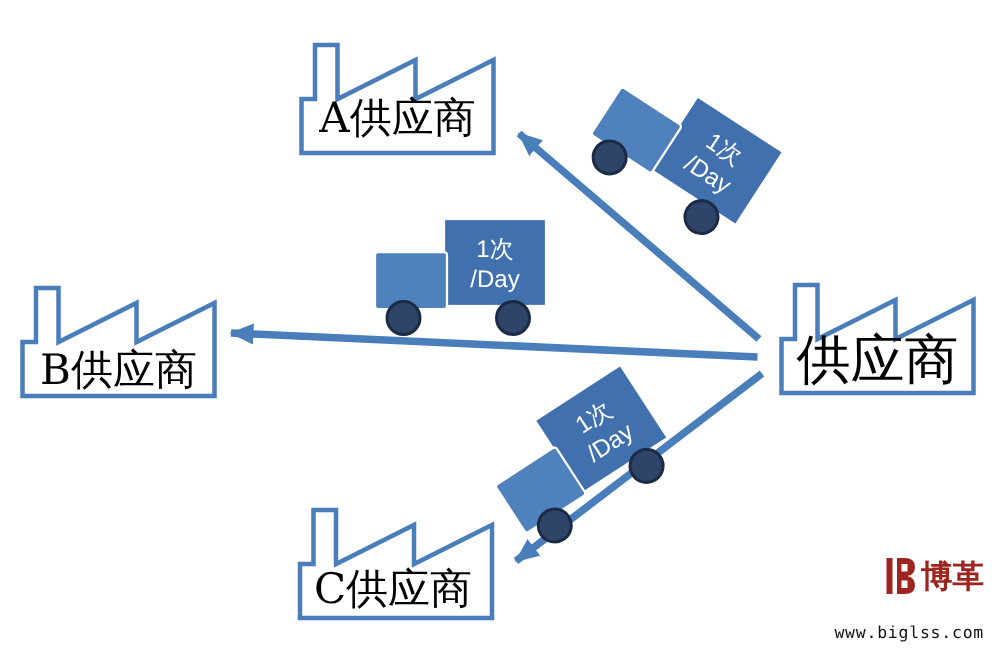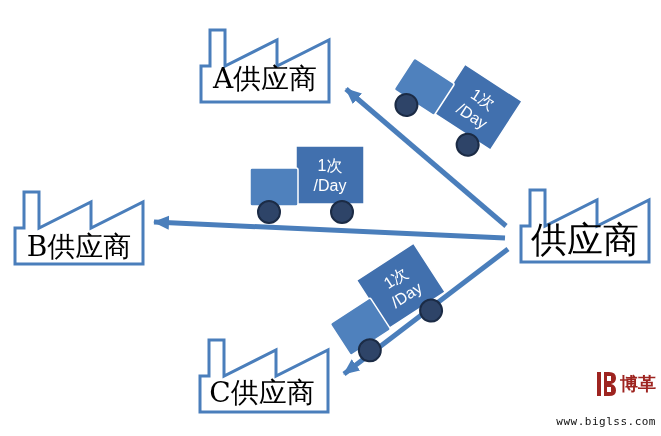--- a/index.html
+++ b/index.html
@@ -22,21 +22,21 @@
 
   
   .truck-cargo{fill:#4170AE;stroke:#ffffff;stroke-width:1.5;}
   .truck-cab{fill:#4F81BD;stroke:#ffffff;stroke-width:1.5;}
   .truck-wheel{fill:#2E4468;stroke:#1B2B45;stroke-width:2;}
   .truck-text{fill:#ffffff;font-size:16px;text-anchor:middle;font-family:"Liberation Sans",sans-serif;}
 
   
   .watermark{position:absolute;right:5px;bottom:8px;text-align:right;}
   .brand-row{display:flex;align-items:center;justify-content:flex-end;gap:3px;}
-  .brand-text{color:#9E2420;font-weight:bold;font-size:18px;line-height:1;font-family:"Liberation Serif",serif;}
+  .brand-text{color:#9E2420;font-weight:bold;font-size:21px;line-height:1;font-family:"Liberation Serif",serif;}
   .site-text{color:#111111;font-size:11px;letter-spacing:.5px;font-family:"DejaVu Sans Mono",monospace;margin-top:18px;}
 </style>
 </head>
 <body>
 
 <div class="canvas">
 
   <svg class="diagram" width="661" height="436" viewBox="0 0 661 436">
     <defs>
       <path id="factoryShape" d="M4 78 L4 42 L13 42 L13 6 L28 6 L28 42 L80 16 L80 42 L132 16 L132 78 Z"></path>

